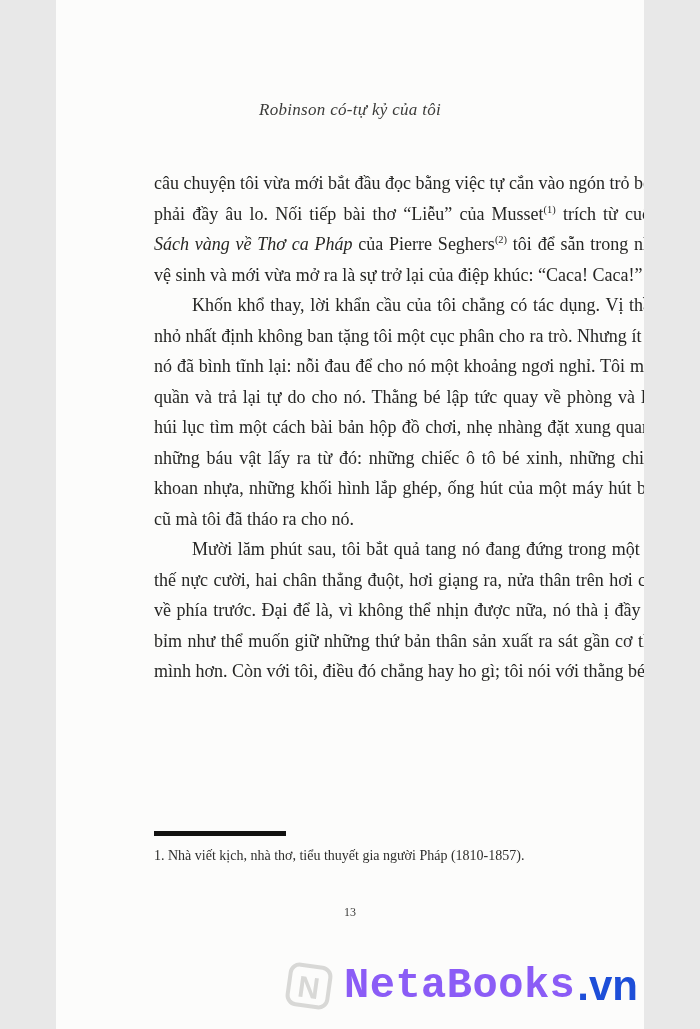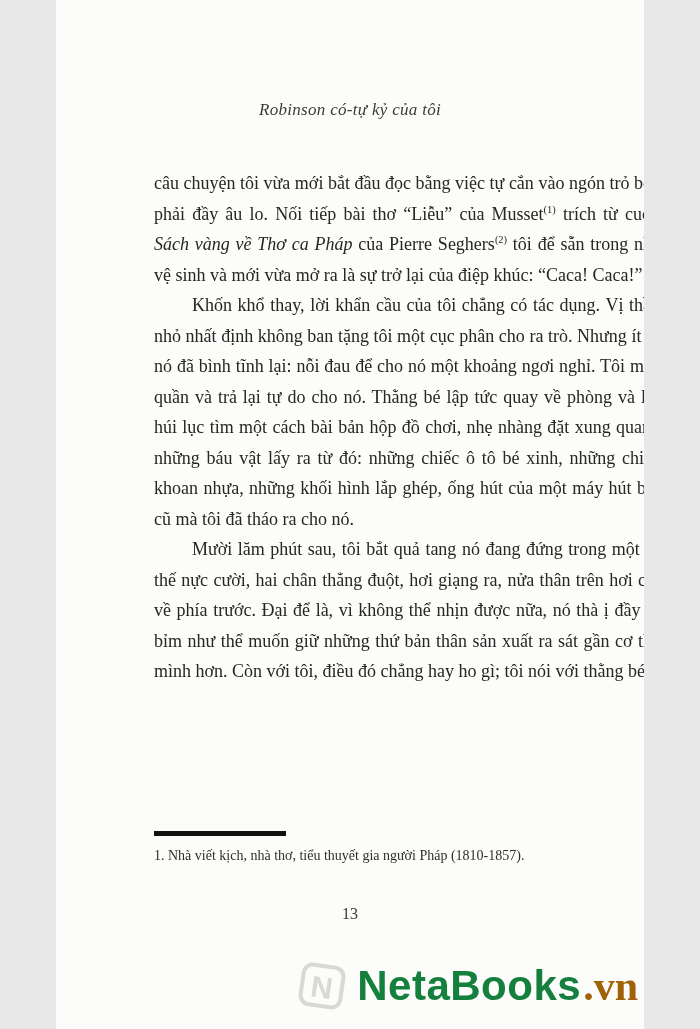--- a/index.html
+++ b/index.html
@@ -61,38 +61,38 @@
     line-height: 24px;
     color: #2e2e2c;
     text-align: left;
   }
   .page-number {
     position: absolute;
     top: 905px;
     left: 0;
     width: 100%;
     text-align: center;
-    font-size: 16px;
+    font-size: 12px;
     color: #3a3a38;
   }
   .watermark {
     position: absolute;
     right: 6px;
     bottom: 16px;
     display: flex;
     align-items: center;
     gap: 8px;
     font-family: "Liberation Sans", sans-serif;
     font-weight: bold;
     font-size: 42px;
     user-select: none;
   }
   .watermark .wm-logo { display: block; }
-  .watermark .wm-text { color: #15803d; letter-spacing: 0.5px; }
-  .watermark .wm-suffix { color: #a16207; margin-left: -6px; font-family: Liberation Serif, serif; }
+  .watermark .wm-text { color: #8b5cf6; letter-spacing: 0.5px; font-family: Liberation Mono, monospace; }
+  .watermark .wm-suffix { color: #1d4ed8; margin-left: -6px; }
 </style>
 </head>
 <body>
 
 <div class="page">
 
   <div class="running-header">Robinson có-tự kỷ của tôi</div>
 
   <div class="body-text">
       <p class=""><span>câu chuyện tôi vừa mới bắt đầu đọc bằng việc tự cắn vào ngón trỏ bên phải đầy âu lo. Nối tiếp bài thơ “Liễu” của Musset</span><sup>(1)</sup><span> trích từ cuốn </span><span class="italic">Sách vàng về Thơ ca Pháp</span><span> của Pierre Seghers</span><sup>(2)</sup><span> tôi để sẵn trong nhà vệ sinh và mới vừa mở ra là sự trở lại của điệp khúc: “Caca! Caca!”</span></p>

